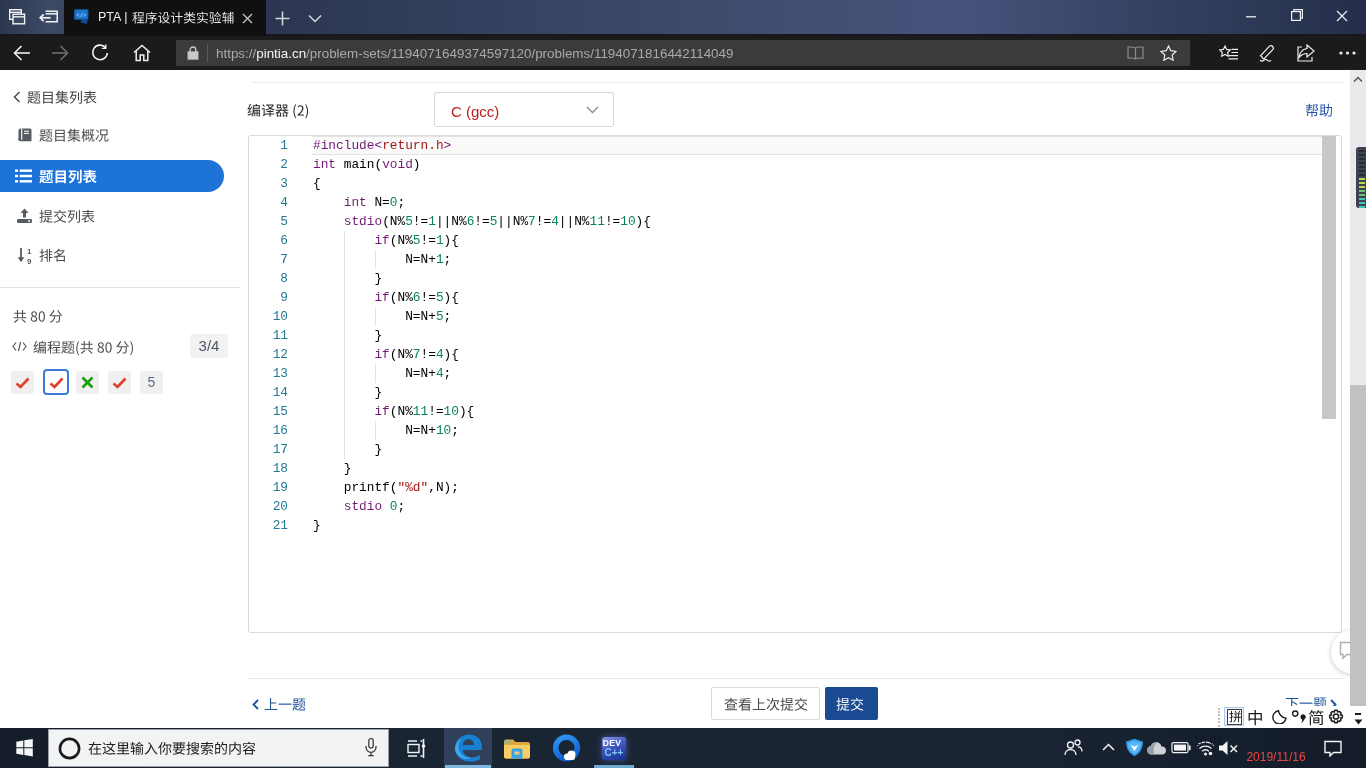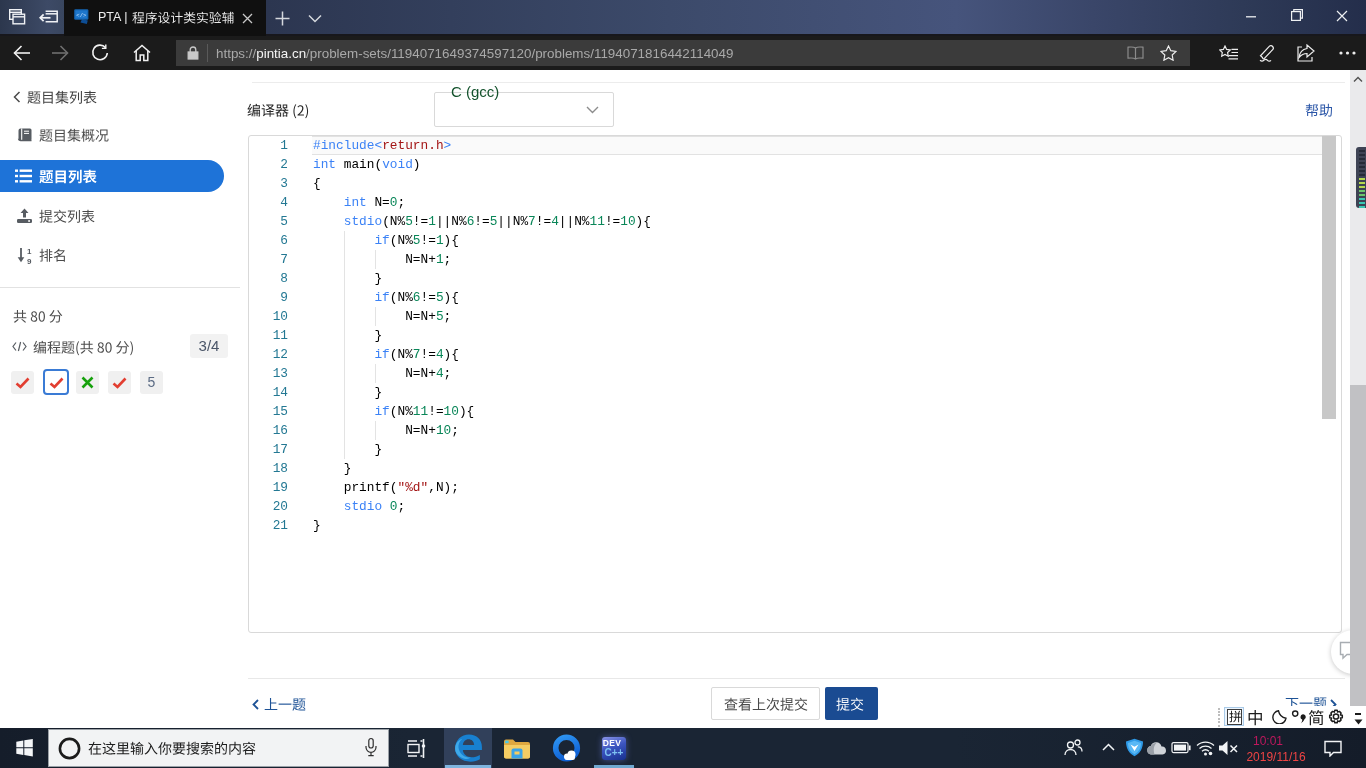--- a/index.html
+++ b/index.html
@@ -210,37 +210,37 @@
 <div class="a" style="left:252px;top:82px;width:1093px;height:1px;background:#ececec"></div>
 <svg class="t" style="left:247px;top:102.9px" width="64" height="19" viewBox="0 0 64 19" fill="#262626">
     <use href="#g7f16r" transform="translate(0.00,12.60) scale(0.014000,-0.014000)"></use>
     <use href="#g8bd1r" transform="translate(14.00,12.60) scale(0.014000,-0.014000)"></use>
     <use href="#g5668r" transform="translate(28.00,12.60) scale(0.014000,-0.014000)"></use>
     <use href="#g28r" transform="translate(45.14,12.60) scale(0.014000,-0.014000)"></use>
     <use href="#g32r" transform="translate(49.87,12.60) scale(0.014000,-0.014000)"></use>
     <use href="#g29r" transform="translate(57.64,12.60) scale(0.014000,-0.014000)"></use>
   </svg>
 <div class="a" style="left:434px;top:92px;width:180px;height:35px;border:1px solid #d9d9d9;border-radius:2px;background:#fff"></div>
-<div class="a" style="left:451px;top:82px;font-size:15px;line-height:19px;color:#14532d">C (gcc)</div>
+<div class="a" style="left:451px;top:102px;font-size:15px;line-height:19px;color:#b91c1c">C (gcc)</div>
 <svg class="t" style="left:586px;top:106px" width="13" height="8" viewBox="0 0 13 8" fill="none" stroke="#8c8c8c" stroke-width="1.4">
     <path d="M1 1 6.5 6.5 12 1"></path>
   </svg>
 <svg class="t" style="left:1305px;top:102.9px" width="29" height="19" viewBox="0 0 29 19" fill="#2c57a8">
     <use href="#g5e2er" transform="translate(0.00,12.60) scale(0.014000,-0.014000)"></use>
     <use href="#g52a9r" transform="translate(14.00,12.60) scale(0.014000,-0.014000)"></use>
   </svg>
 <div class="a" style="left:248px;top:135px;width:1094px;height:498px;border:1px solid #d9d9d9;border-radius:3px;background:#fff"></div>
 <div class="a" style="left:312px;top:136px;width:1024px;height:19px;background:#fafafa;border-top:1px solid #e2e2e2;border-bottom:1px solid #e2e2e2"></div>
 <div class="a" style="left:344px;top:231px;width:1px;height:228px;background:#e3e3e3"></div>
 <div class="a" style="left:375px;top:250px;width:1px;height:19px;background:#e3e3e3"></div>
 <div class="a" style="left:375px;top:307px;width:1px;height:19px;background:#e3e3e3"></div>
 <div class="a" style="left:375px;top:364px;width:1px;height:19px;background:#e3e3e3"></div>
 <div class="a" style="left:375px;top:421px;width:1px;height:19px;background:#e3e3e3"></div>
 <div class="a mono" style="left:248px;top:136px;width:40px;text-align:right;font-size:12.8px;line-height:19px;color:#237893">1<br>2<br>3<br>4<br>5<br>6<br>7<br>8<br>9<br>10<br>11<br>12<br>13<br>14<br>15<br>16<br>17<br>18<br>19<br>20<br>21<br></div>
-<style>.k{color:#3b82f6}.n{color:#098658}.s{color:#a31515}</style>
+<style>.k{color:#701a75}.n{color:#098658}.s{color:#a31515}</style>
 <pre class="a mono" style="left:313px;top:136px;font-size:12.8px;line-height:19px;color:#000"><span class="k">#include&lt;</span><span class="s">return.h</span><span class="k">&gt;</span>
 <span class="k">int</span> main(<span class="k">void</span>)
 {
     <span class="k">int</span> N=<span class="n">0</span>;
     <span class="k">stdio</span>(N%<span class="n">5</span>!=<span class="n">1</span>||N%<span class="n">6</span>!=<span class="n">5</span>||N%<span class="n">7</span>!=<span class="n">4</span>||N%<span class="n">11</span>!=<span class="n">10</span>){
         <span class="k">if</span>(N%<span class="n">5</span>!=<span class="n">1</span>){
             N=N+<span class="n">1</span>;
         }
         <span class="k">if</span>(N%<span class="n">6</span>!=<span class="n">5</span>){
             N=N+<span class="n">5</span>;
@@ -436,21 +436,21 @@
 <path d="M1 5.5A12.5 12.5 0 0 1 18 5.5"></path>
     <path d="M3.5 8.5A9 9 0 0 1 15.5 8.5"></path>
 <path d="M6 11.2A5.5 5.5 0 0 1 13 11.2"></path>
     <circle cx="9.5" cy="14" r="1.5" fill="#f2f4f6" stroke="none"></circle>
 <circle cx="14.5" cy="13.5" r="1.8" fill="#f2f4f6" stroke="none"></circle>
   </svg>
 <svg class="t" style="left:1218px;top:740px" width="21" height="16" viewBox="0 0 21 16">
 <path d="M1 5.5H4.5L9.5 1V15L4.5 10.5H1Z" fill="#f2f4f6"></path>
 <path d="M12.5 5.5 19 12M19 5.5 12.5 12" stroke="#f2f4f6" stroke-width="1.5"></path>
   </svg>
-<div class="a" style="left:1232px;top:734px;width:72px;text-align:center;font-size:12px;line-height:15px;color:#be185d">10:01</div>
+<div class="a" style="left:1172px;top:734px;width:72px;text-align:center;font-size:12px;line-height:15px;color:#0f172a">10:01</div>
 <div class="a" style="left:1240px;top:750px;width:72px;text-align:center;font-size:12px;line-height:15px;color:#ef4444">2019/11/16</div>
 <svg class="t" style="left:1324px;top:740px" width="18" height="17" viewBox="0 0 18 17" fill="none" stroke="#f2f4f6" stroke-width="1.4">
 <path d="M1 1.5H17V12.5H9.5L6 16V12.5H1Z"></path>
   </svg>
 <svg width="0" height="0" style="position:absolute">
     <defs>
       <path id="g7a0br" d="M532 733H834V549H532ZM462 798V484H907V798ZM448 209V144H644V13H381V-53H963V13H718V144H919V209H718V330H941V396H425V330H644V209ZM361 826C287 792 155 763 43 744C52 728 62 703 65 687C112 693 162 702 212 712V558H49V488H202C162 373 93 243 28 172C41 154 59 124 67 103C118 165 171 264 212 365V-78H286V353C320 311 360 257 377 229L422 288C402 311 315 401 286 426V488H411V558H286V729C333 740 377 753 413 768Z"></path>
       <path id="g5e8fr" d="M371 437C438 408 518 370 583 336H230V271H542V8C542 -7 537 -11 517 -12C498 -13 431 -13 357 -11C367 -32 379 -60 383 -81C473 -81 533 -81 569 -70C606 -59 617 -38 617 7V271H833C799 225 761 178 729 146L789 116C841 166 897 245 949 317L895 340L882 336H697L705 344C685 356 658 370 629 384C712 429 798 493 857 554L808 591L791 587H288V525H724C678 485 619 444 564 416C514 439 461 462 416 481ZM471 824C486 795 504 759 517 728H120V450C120 305 113 102 31 -41C48 -49 81 -70 94 -83C180 69 193 295 193 450V658H951V728H603C589 761 564 809 543 845Z"></path>
       <path id="g8bber" d="M122 776C175 729 242 662 273 619L324 672C292 713 225 778 171 822ZM43 526V454H184V95C184 49 153 16 134 4C148 -11 168 -42 175 -60C190 -40 217 -20 395 112C386 127 374 155 368 175L257 94V526ZM491 804V693C491 619 469 536 337 476C351 464 377 435 386 420C530 489 562 597 562 691V734H739V573C739 497 753 469 823 469C834 469 883 469 898 469C918 469 939 470 951 474C948 491 946 520 944 539C932 536 911 534 897 534C884 534 839 534 828 534C812 534 810 543 810 572V804ZM805 328C769 248 715 182 649 129C582 184 529 251 493 328ZM384 398V328H436L422 323C462 231 519 151 590 86C515 38 429 5 341 -15C355 -31 371 -61 377 -80C474 -54 566 -16 647 39C723 -17 814 -58 917 -83C926 -62 947 -32 963 -16C867 4 781 39 708 86C793 160 861 256 901 381L855 401L842 398Z"></path>
       <path id="g8ba1r" d="M137 775C193 728 263 660 295 617L346 673C312 714 241 778 186 823ZM46 526V452H205V93C205 50 174 20 155 8C169 -7 189 -41 196 -61C212 -40 240 -18 429 116C421 130 409 162 404 182L281 98V526ZM626 837V508H372V431H626V-80H705V431H959V508H705V837Z"></path>

